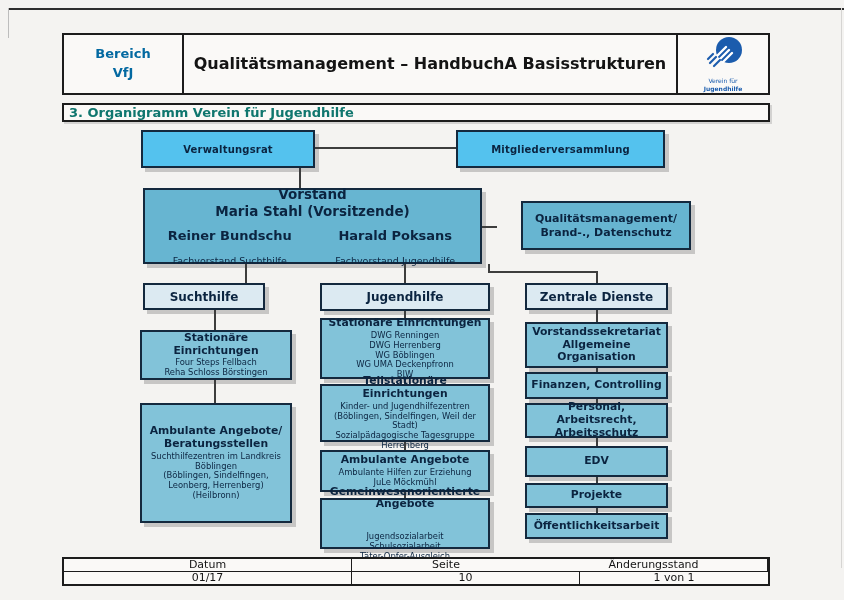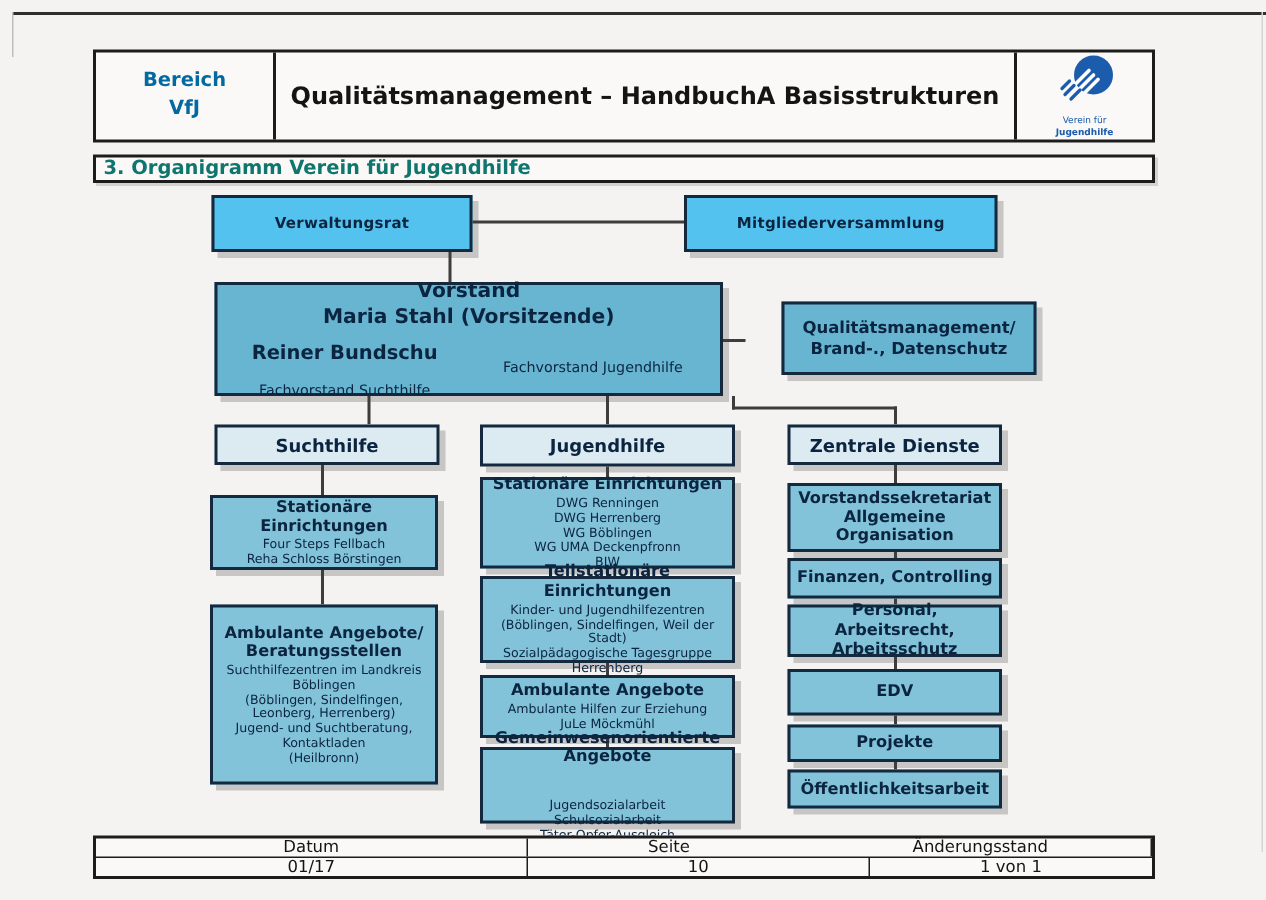--- a/index.html
+++ b/index.html
@@ -132,37 +132,38 @@
   <div class="vorstand-head">
     <div>Vorstand</div>
     <div>Maria Stahl (Vorsitzende)</div>
   </div>
   <div class="vorstand-row">
     <div class="vorstand-person">
       <div class="vp-name">Reiner Bundschu</div>
       <div class="vp-role">Fachvorstand Suchthilfe</div>
     </div>
     <div class="vorstand-person">
+      <div class="vp-name">Harald Poksans</div>
       <div class="vp-role">Fachvorstand Jugendhilfe</div>
     </div>
   </div>
 </div>
 
 <div class="conn" style="left:482px;top:226px;width:15px;height:2px;"></div>
 <div class="obox fill-teal" style="left:497px;top:201px;width:170px;height:49px;padding:2px 4px;font-weight:bold;font-size:11px;line-height:1.25;margin-left:24px;">
   <span>Qualitätsmanagement/ Brand-., Datenschutz</span>
 </div>
 
 <div class="conn" style="left:245px;top:264px;width:2px;height:19px;"></div>
 <div class="conn" style="left:404px;top:264px;width:2px;height:19px;"></div>
 <div class="conn" style="left:488px;top:264px;width:2px;height:9px;"></div>
 <div class="conn" style="left:488px;top:271px;width:110px;height:2px;"></div>
 <div class="conn" style="left:596px;top:271px;width:2px;height:12px;"></div>
 
-<div class="obox fill-pale lbl-md" style="left:143px;top:283px;width:150px;height:27px;text-align:center;">
+<div class="obox fill-pale lbl-md" style="left:143px;top:283px;width:122px;height:27px;text-align:center;">
   <span>Suchthilfe</span>
 </div>
 <div class="obox fill-pale lbl-md" style="left:320px;top:283px;width:170px;height:28px;">
   <span>Jugendhilfe</span>
 </div>
 <div class="obox fill-pale lbl-md" style="left:525px;top:283px;width:143px;height:27px;">
   <span>Zentrale Dienste</span>
 </div>
 
 <div class="conn" style="left:214px;top:310px;width:2px;height:20px;"></div>
@@ -172,21 +173,20 @@
       <div>Four Steps Fellbach</div>
       <div>Reha Schloss Börstingen</div>
     </div>
 </div>
 <div class="conn" style="left:214px;top:380px;width:2px;height:23px;"></div>
 <div class="obox fill-sub" style="left:140px;top:403px;width:152px;height:120px;padding:2px;">
   <div class="box-title">Ambulante Angebote/ Beratungsstellen</div>
   <div class="box-lines">
       <div>Suchthilfezentren im Landkreis Böblingen</div>
       <div>(Böblingen, Sindelfingen, Leonberg, Herrenberg)</div>
-      <div>Jugend- und Suchtberatung, Kontaktladen</div>
       <div>(Heilbronn)</div>
     </div>
 </div>
 
 <div class="conn" style="left:404px;top:311px;width:2px;height:7px;"></div>
 <div class="obox fill-sub" style="left:320px;top:318px;width:170px;height:61px;padding:1px;">
   <div class="box-title">Stationäre Einrichtungen</div>
   <div class="box-lines">
       <div>DWG Renningen</div>
       <div>DWG Herrenberg</div>

